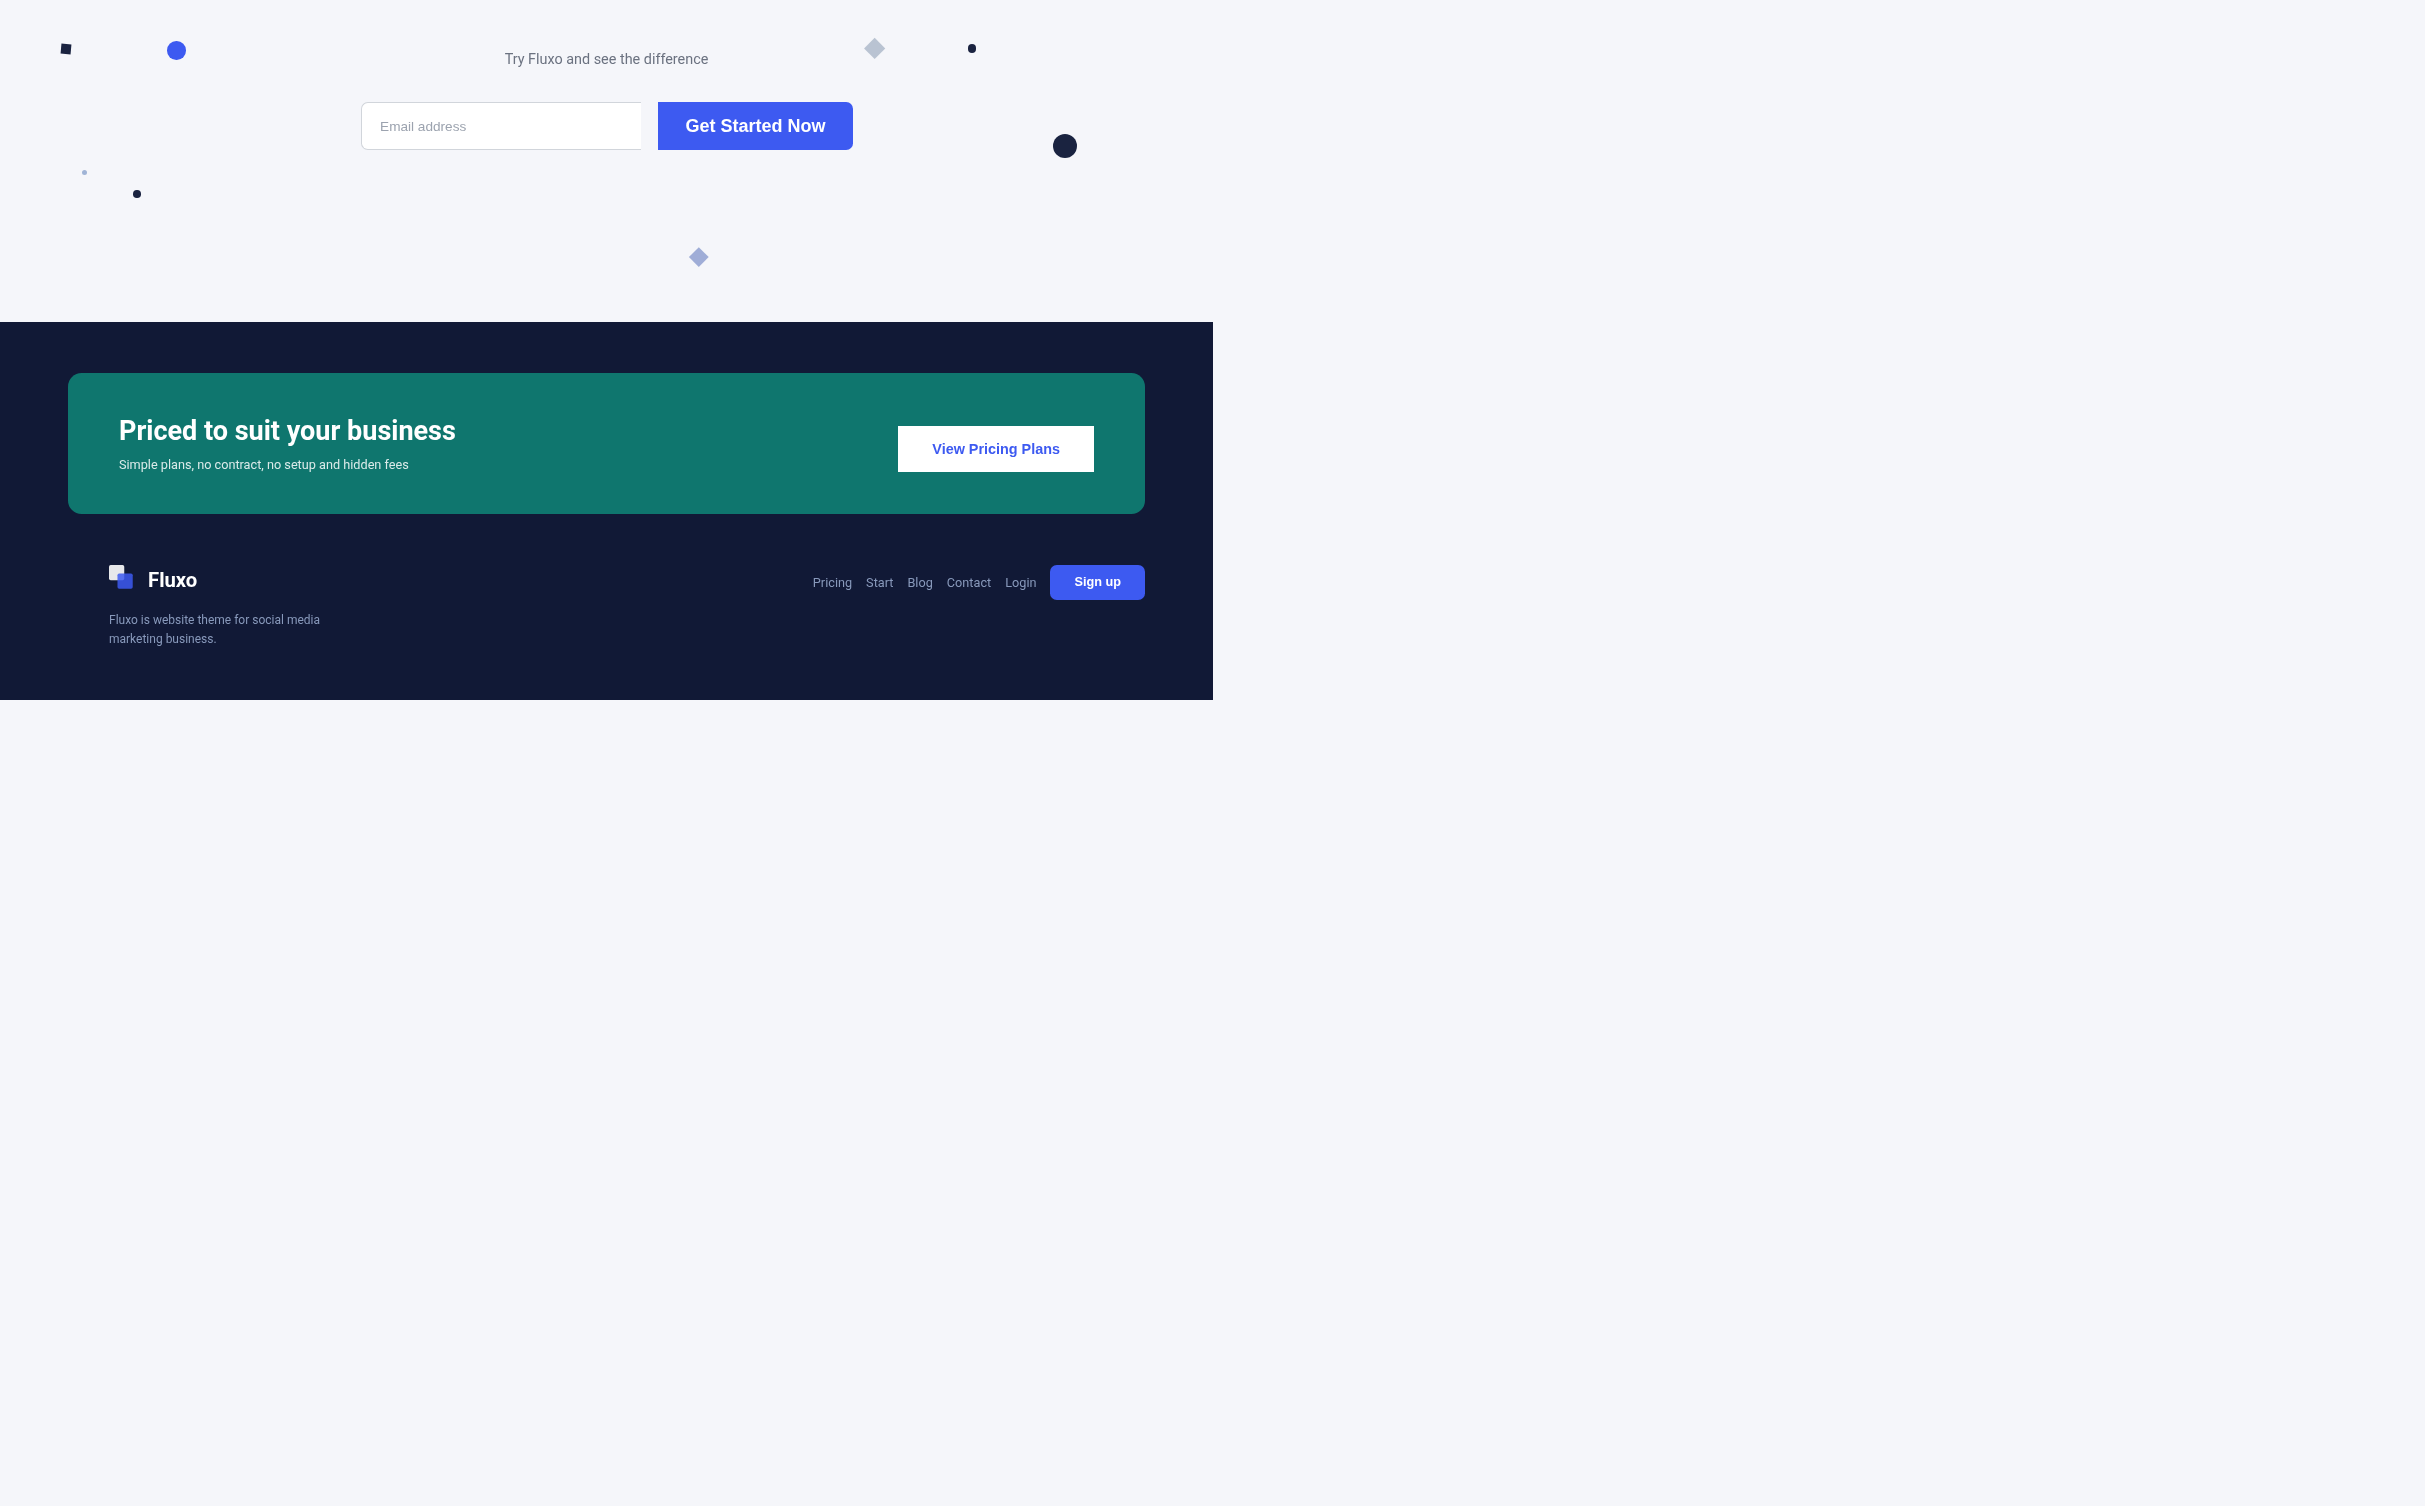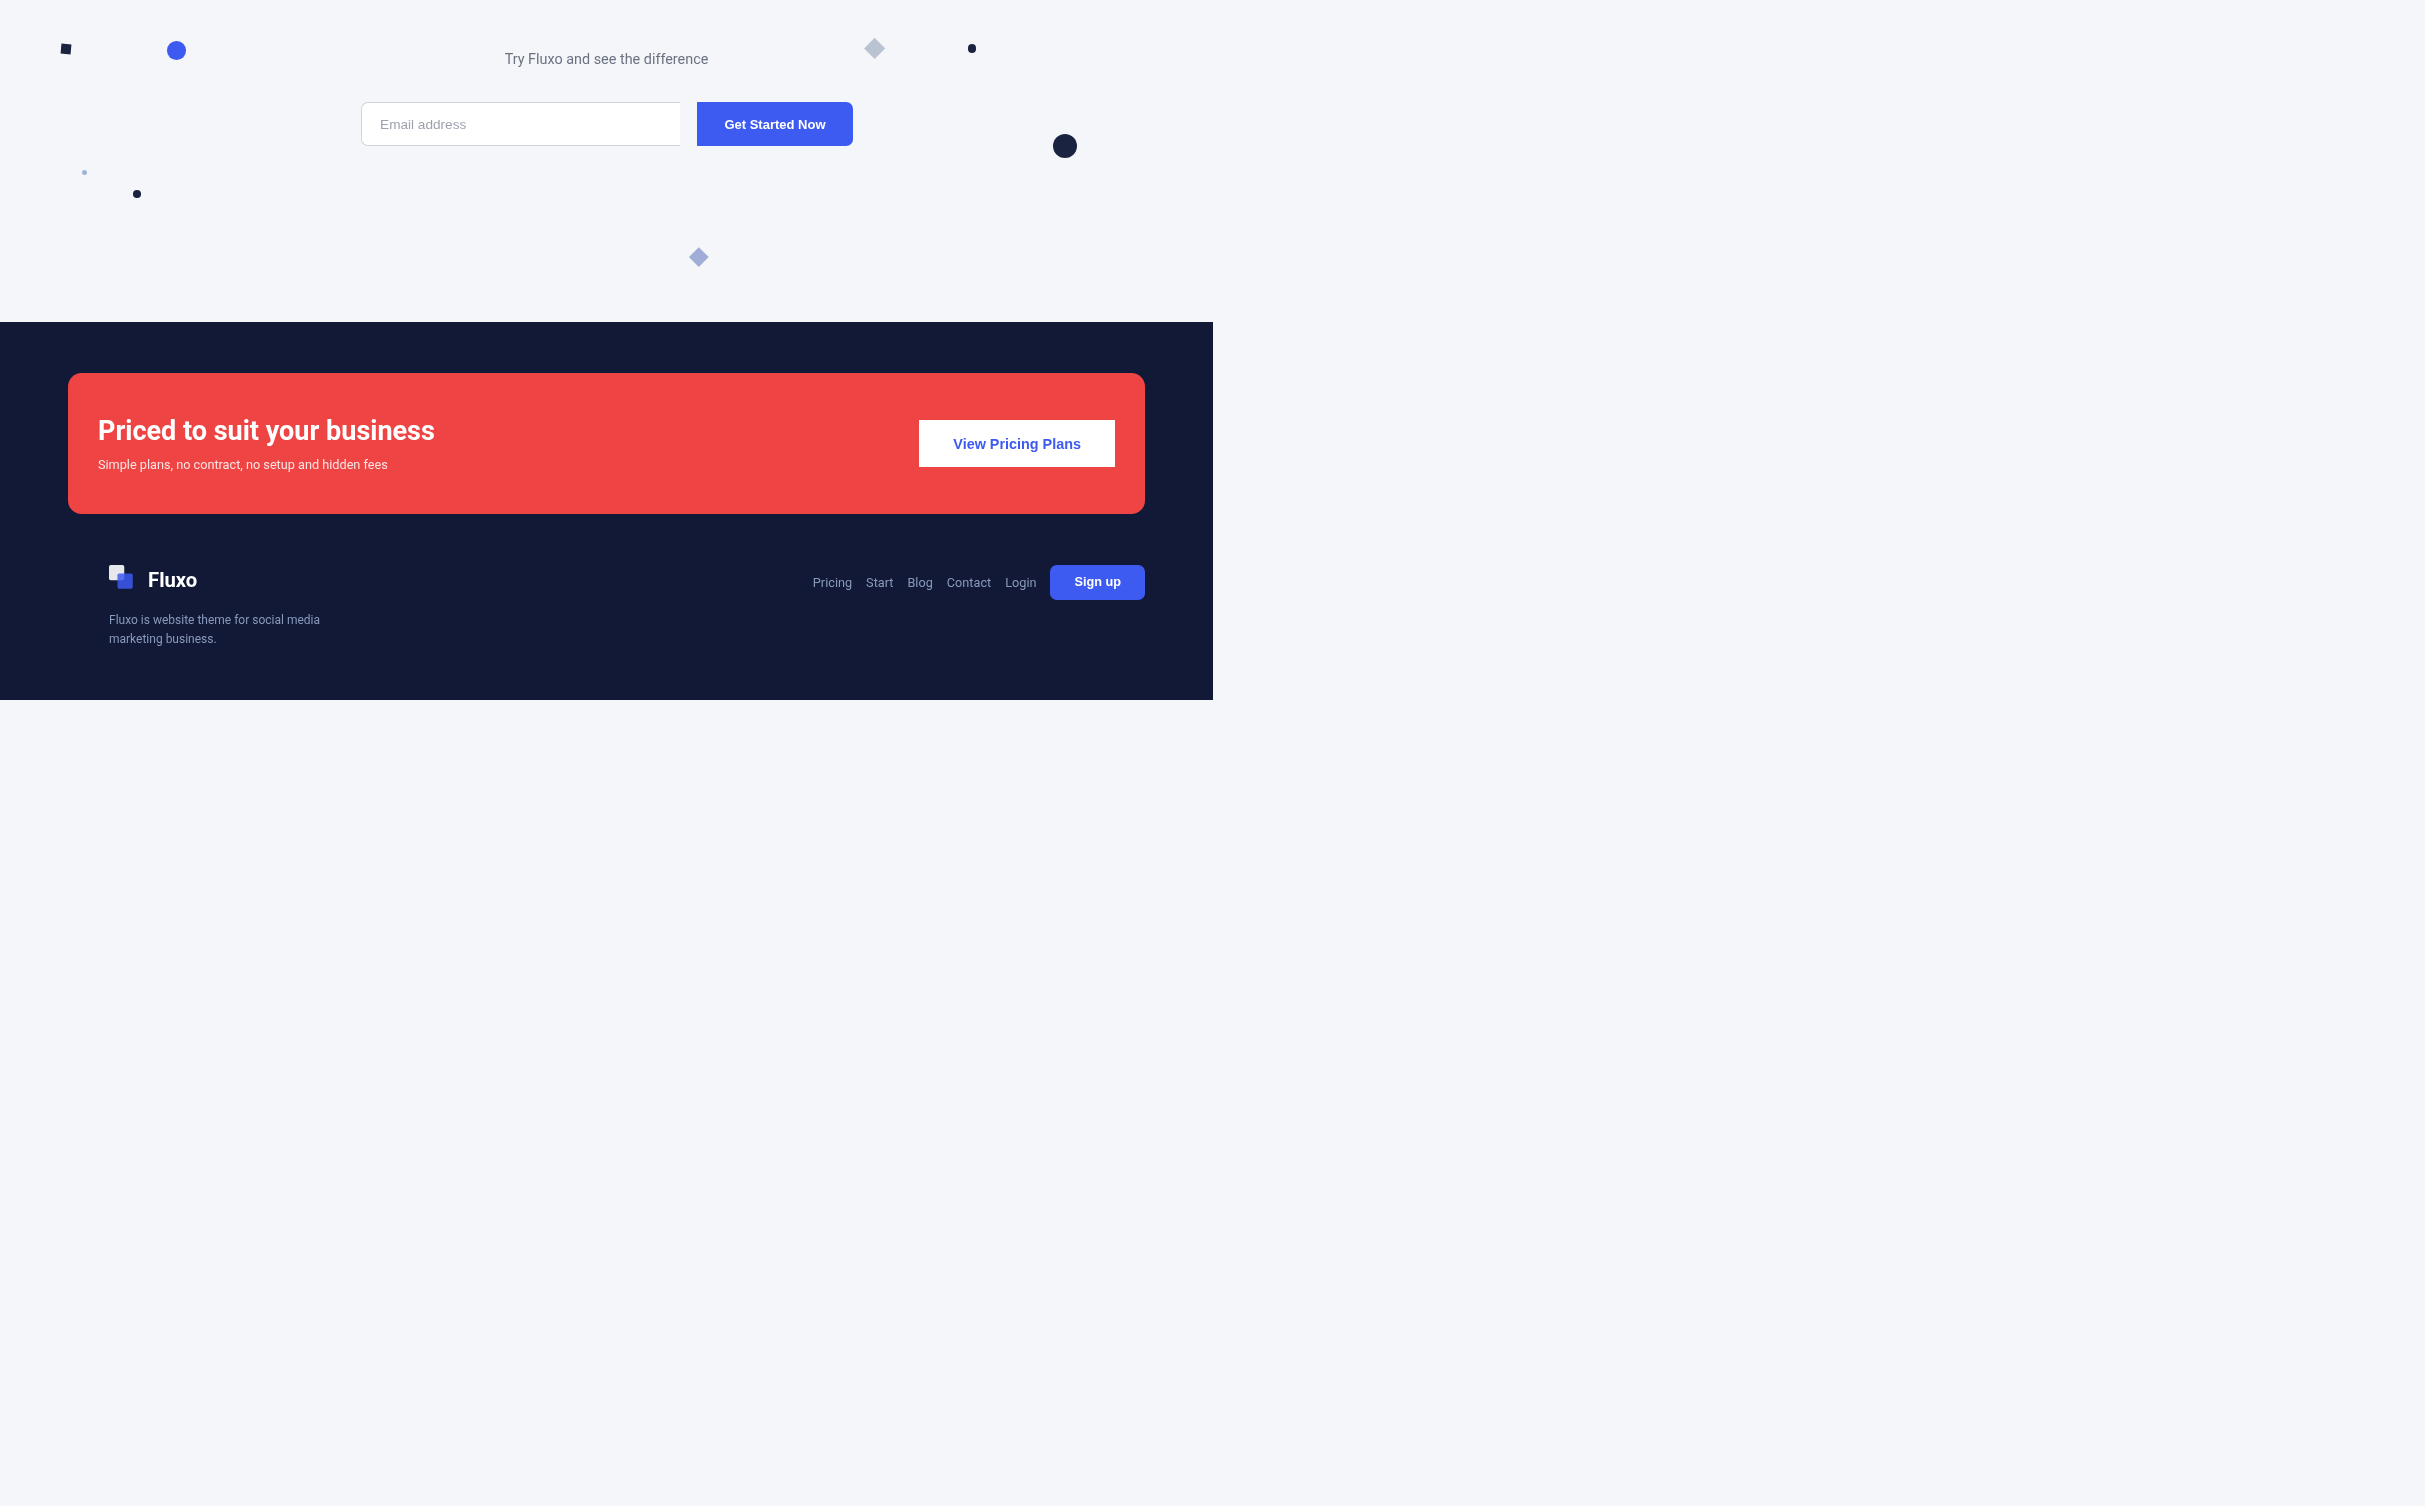--- a/index.html
+++ b/index.html
@@ -61,21 +61,21 @@
     .email-input::placeholder {
       color: #9ca3af;
     }
 
     .cta-button {
       padding: 13.6px 27px;
       background: #3d5af1;
       color: #fff;
       border: none;
       border-radius: 0 6.8px 6.8px 0;
-      font-size: 13px;
+      font-size: 18px;
       font-weight: 600;
       cursor: pointer;
       white-space: nowrap;
     }
 
     
     .shape {
       position: absolute;
       pointer-events: none;
     }
@@ -150,26 +150,26 @@
       background: #7b8fc7;
       top: 250px;
       left: 50%;
       margin-left: 85px;
       transform: rotate(45deg);
       opacity: 0.7;
     }
 
     
     .pricing-banner {
-      background: #ef4444;
+      background: #0f766e;
       border-radius: 13.6px;
       margin: 0 68px;
-      padding: 42px 30px;
-      display: flex;
-      align-items: center;
+      padding: 42px 51px;
+      display: flex;
+      align-items: flex-end;
       justify-content: space-between;
       position: relative;
       z-index: 2;
     }
 
     .pricing-banner-text h2 {
       font-size: 27px;
       font-weight: 700;
       color: #fff;
       margin-bottom: 10.2px;

